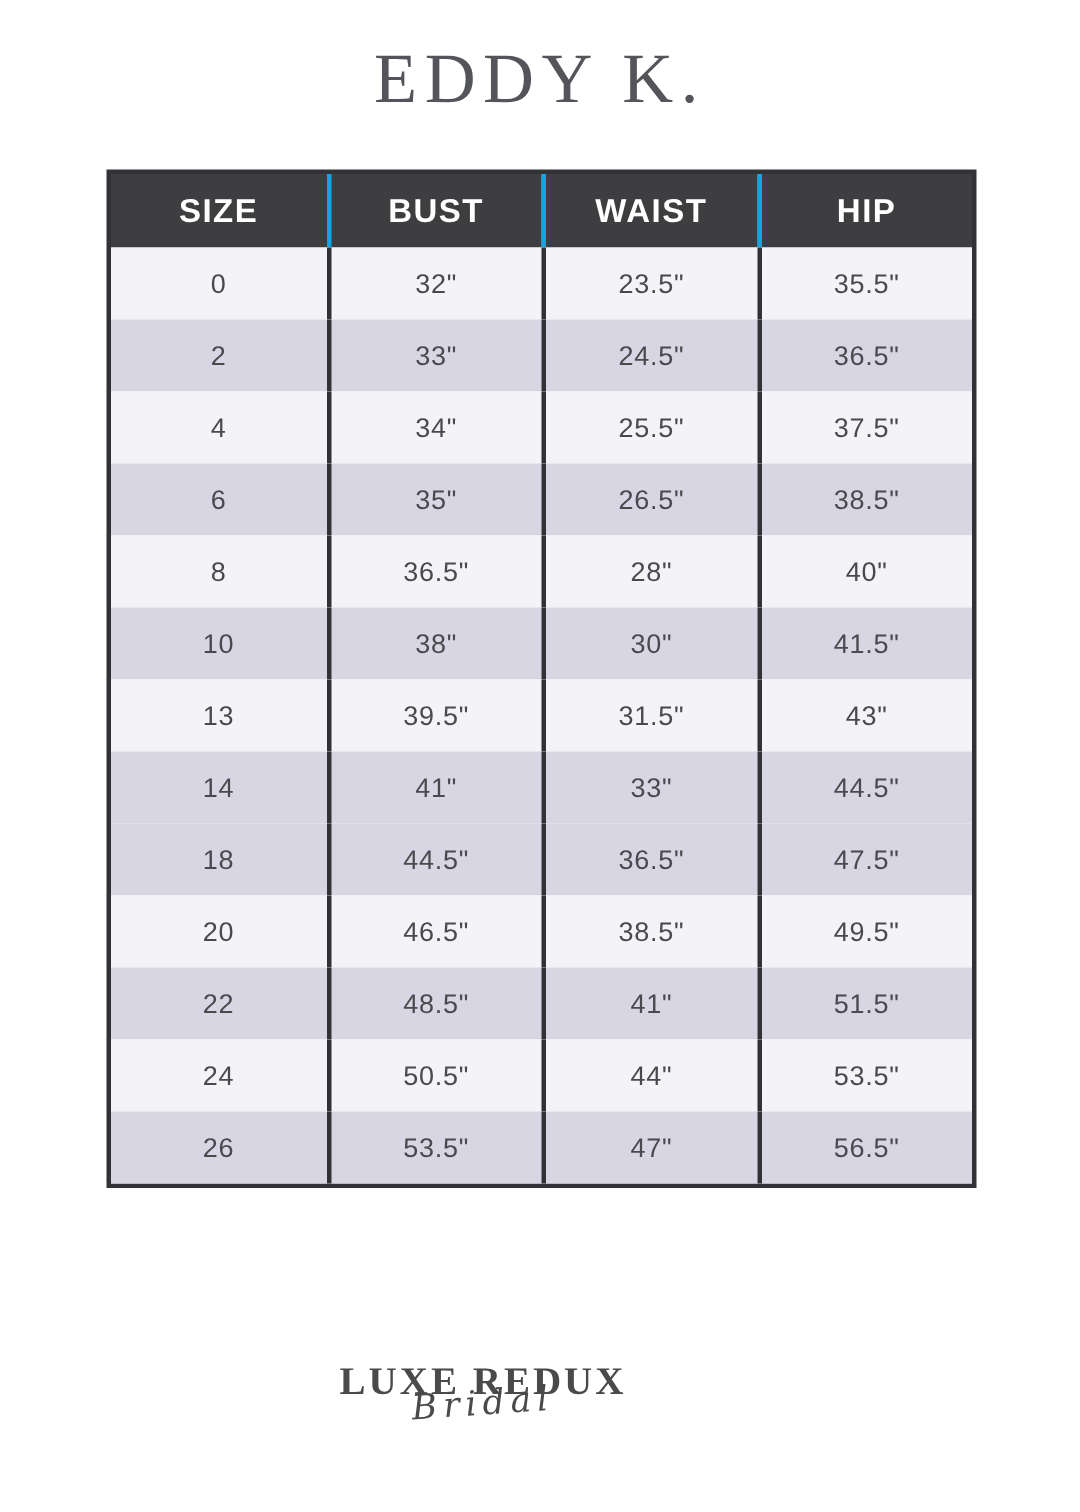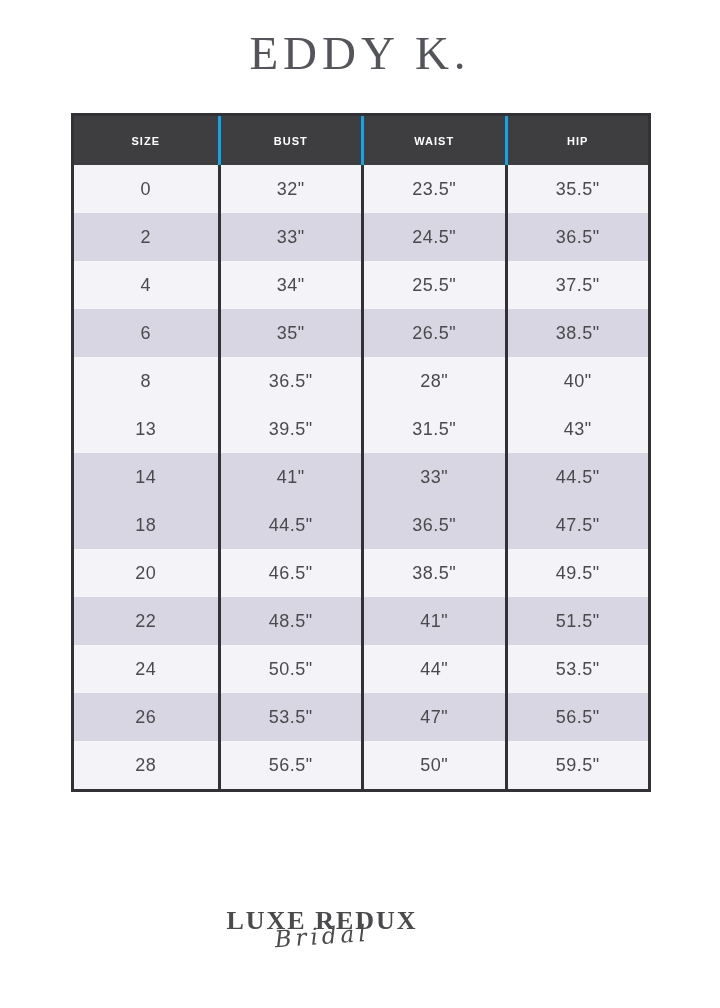--- a/index.html
+++ b/index.html
@@ -34,21 +34,21 @@
     width: 580px;
     border: 3px solid var(--table-border, #323236);
     border-collapse: separate;
     border-spacing: 0;
     table-layout: fixed;
   }
   .size-table th {
     height: 49px;
     background: var(--header-bg, #3e3e40);
     color: var(--header-text, #ffffff);
-    font-size: 11px;
+    font-size: 22px;
     font-weight: bold;
     letter-spacing: 1px;
     text-align: center;
     padding: 0;
   }
   .size-table th + th {
     border-left: 3px solid #0ea5e9;
   }
   .size-table td {
     height: 48px;
@@ -128,20 +128,26 @@
           <td>35"</td>
           <td>26.5"</td>
           <td>38.5"</td>
         </tr>
         <tr class="light">
           <td>8</td>
           <td>36.5"</td>
           <td>28"</td>
           <td>40"</td>
         </tr>
+        <tr class="dark">
+          <td>10</td>
+          <td>38"</td>
+          <td>30"</td>
+          <td>41.5"</td>
+        </tr>
         <tr class="light">
           <td>13</td>
           <td>39.5"</td>
           <td>31.5"</td>
           <td>43"</td>
         </tr>
         <tr class="dark">
           <td>14</td>
           <td>41"</td>
           <td>33"</td>
@@ -170,26 +176,20 @@
           <td>50.5"</td>
           <td>44"</td>
           <td>53.5"</td>
         </tr>
         <tr class="dark">
           <td>26</td>
           <td>53.5"</td>
           <td>47"</td>
           <td>56.5"</td>
         </tr>
-        <tr class="light">
-          <td>28</td>
-          <td>56.5"</td>
-          <td>50"</td>
-          <td>59.5"</td>
-        </tr>
       </tbody>
   </table>
 
   <div class="footer-logo">
     <div class="logo-main">LUXE REDUX</div>
     <div class="logo-script">Bridal</div>
   </div>
 
 </div>
 

